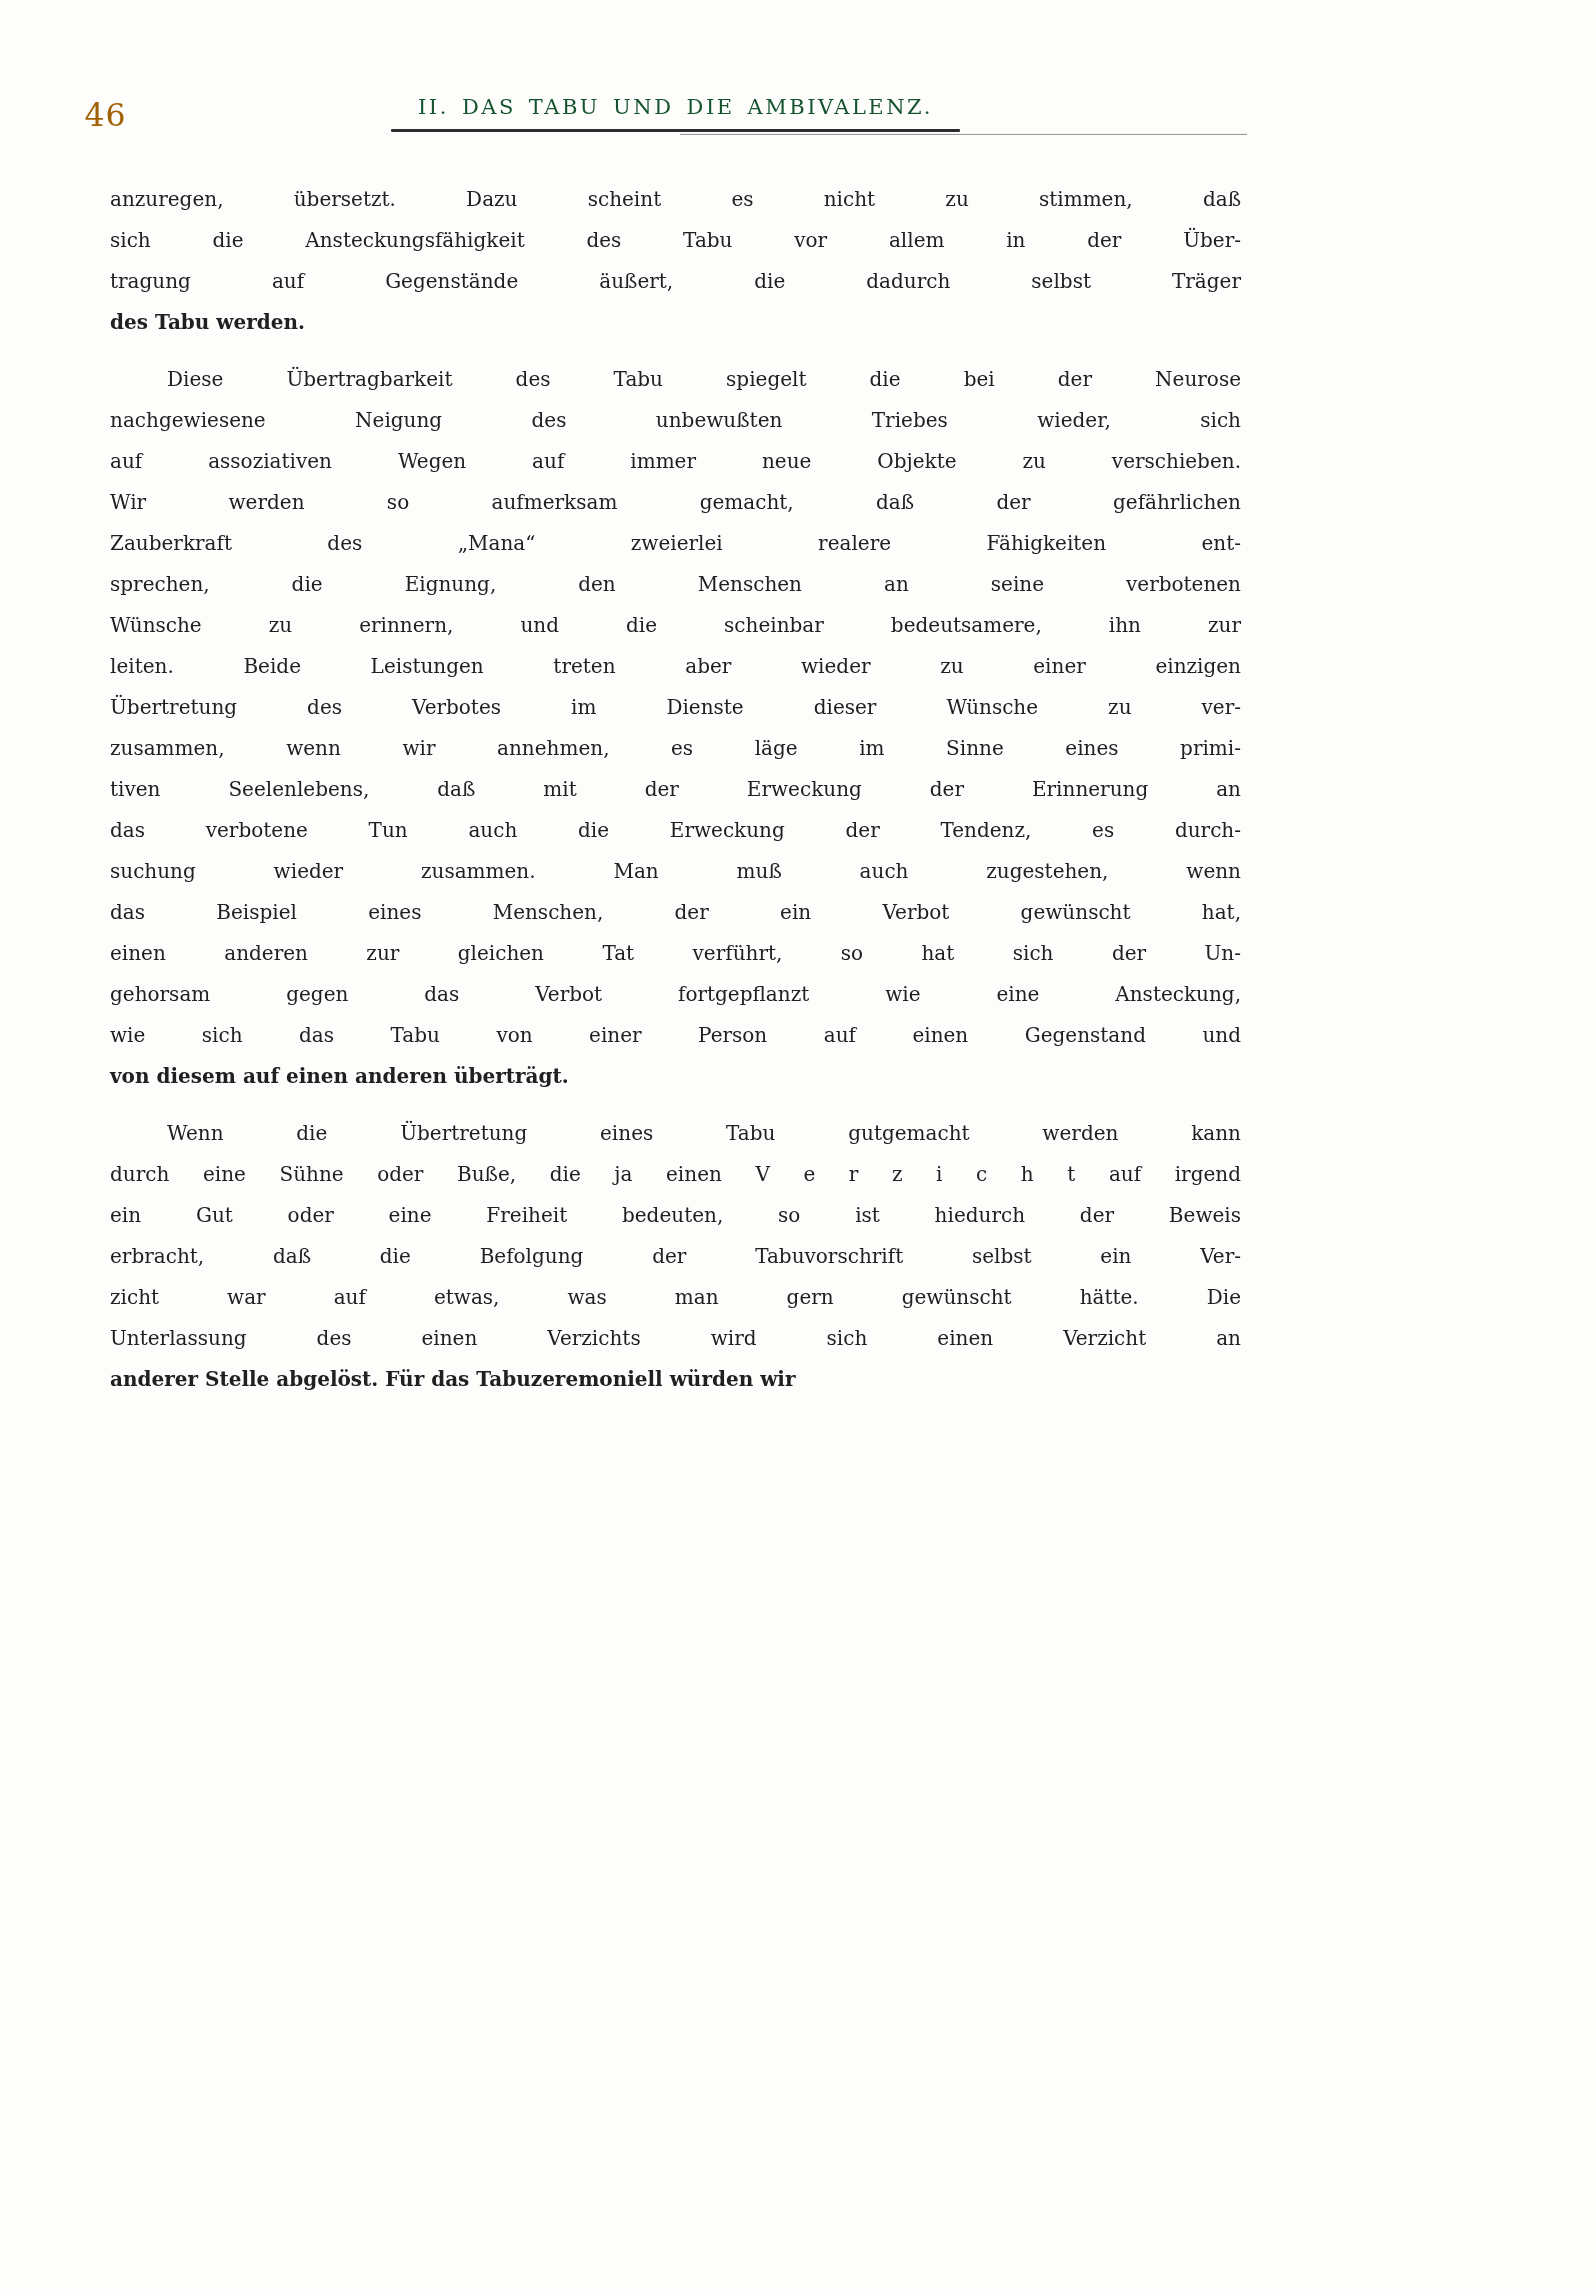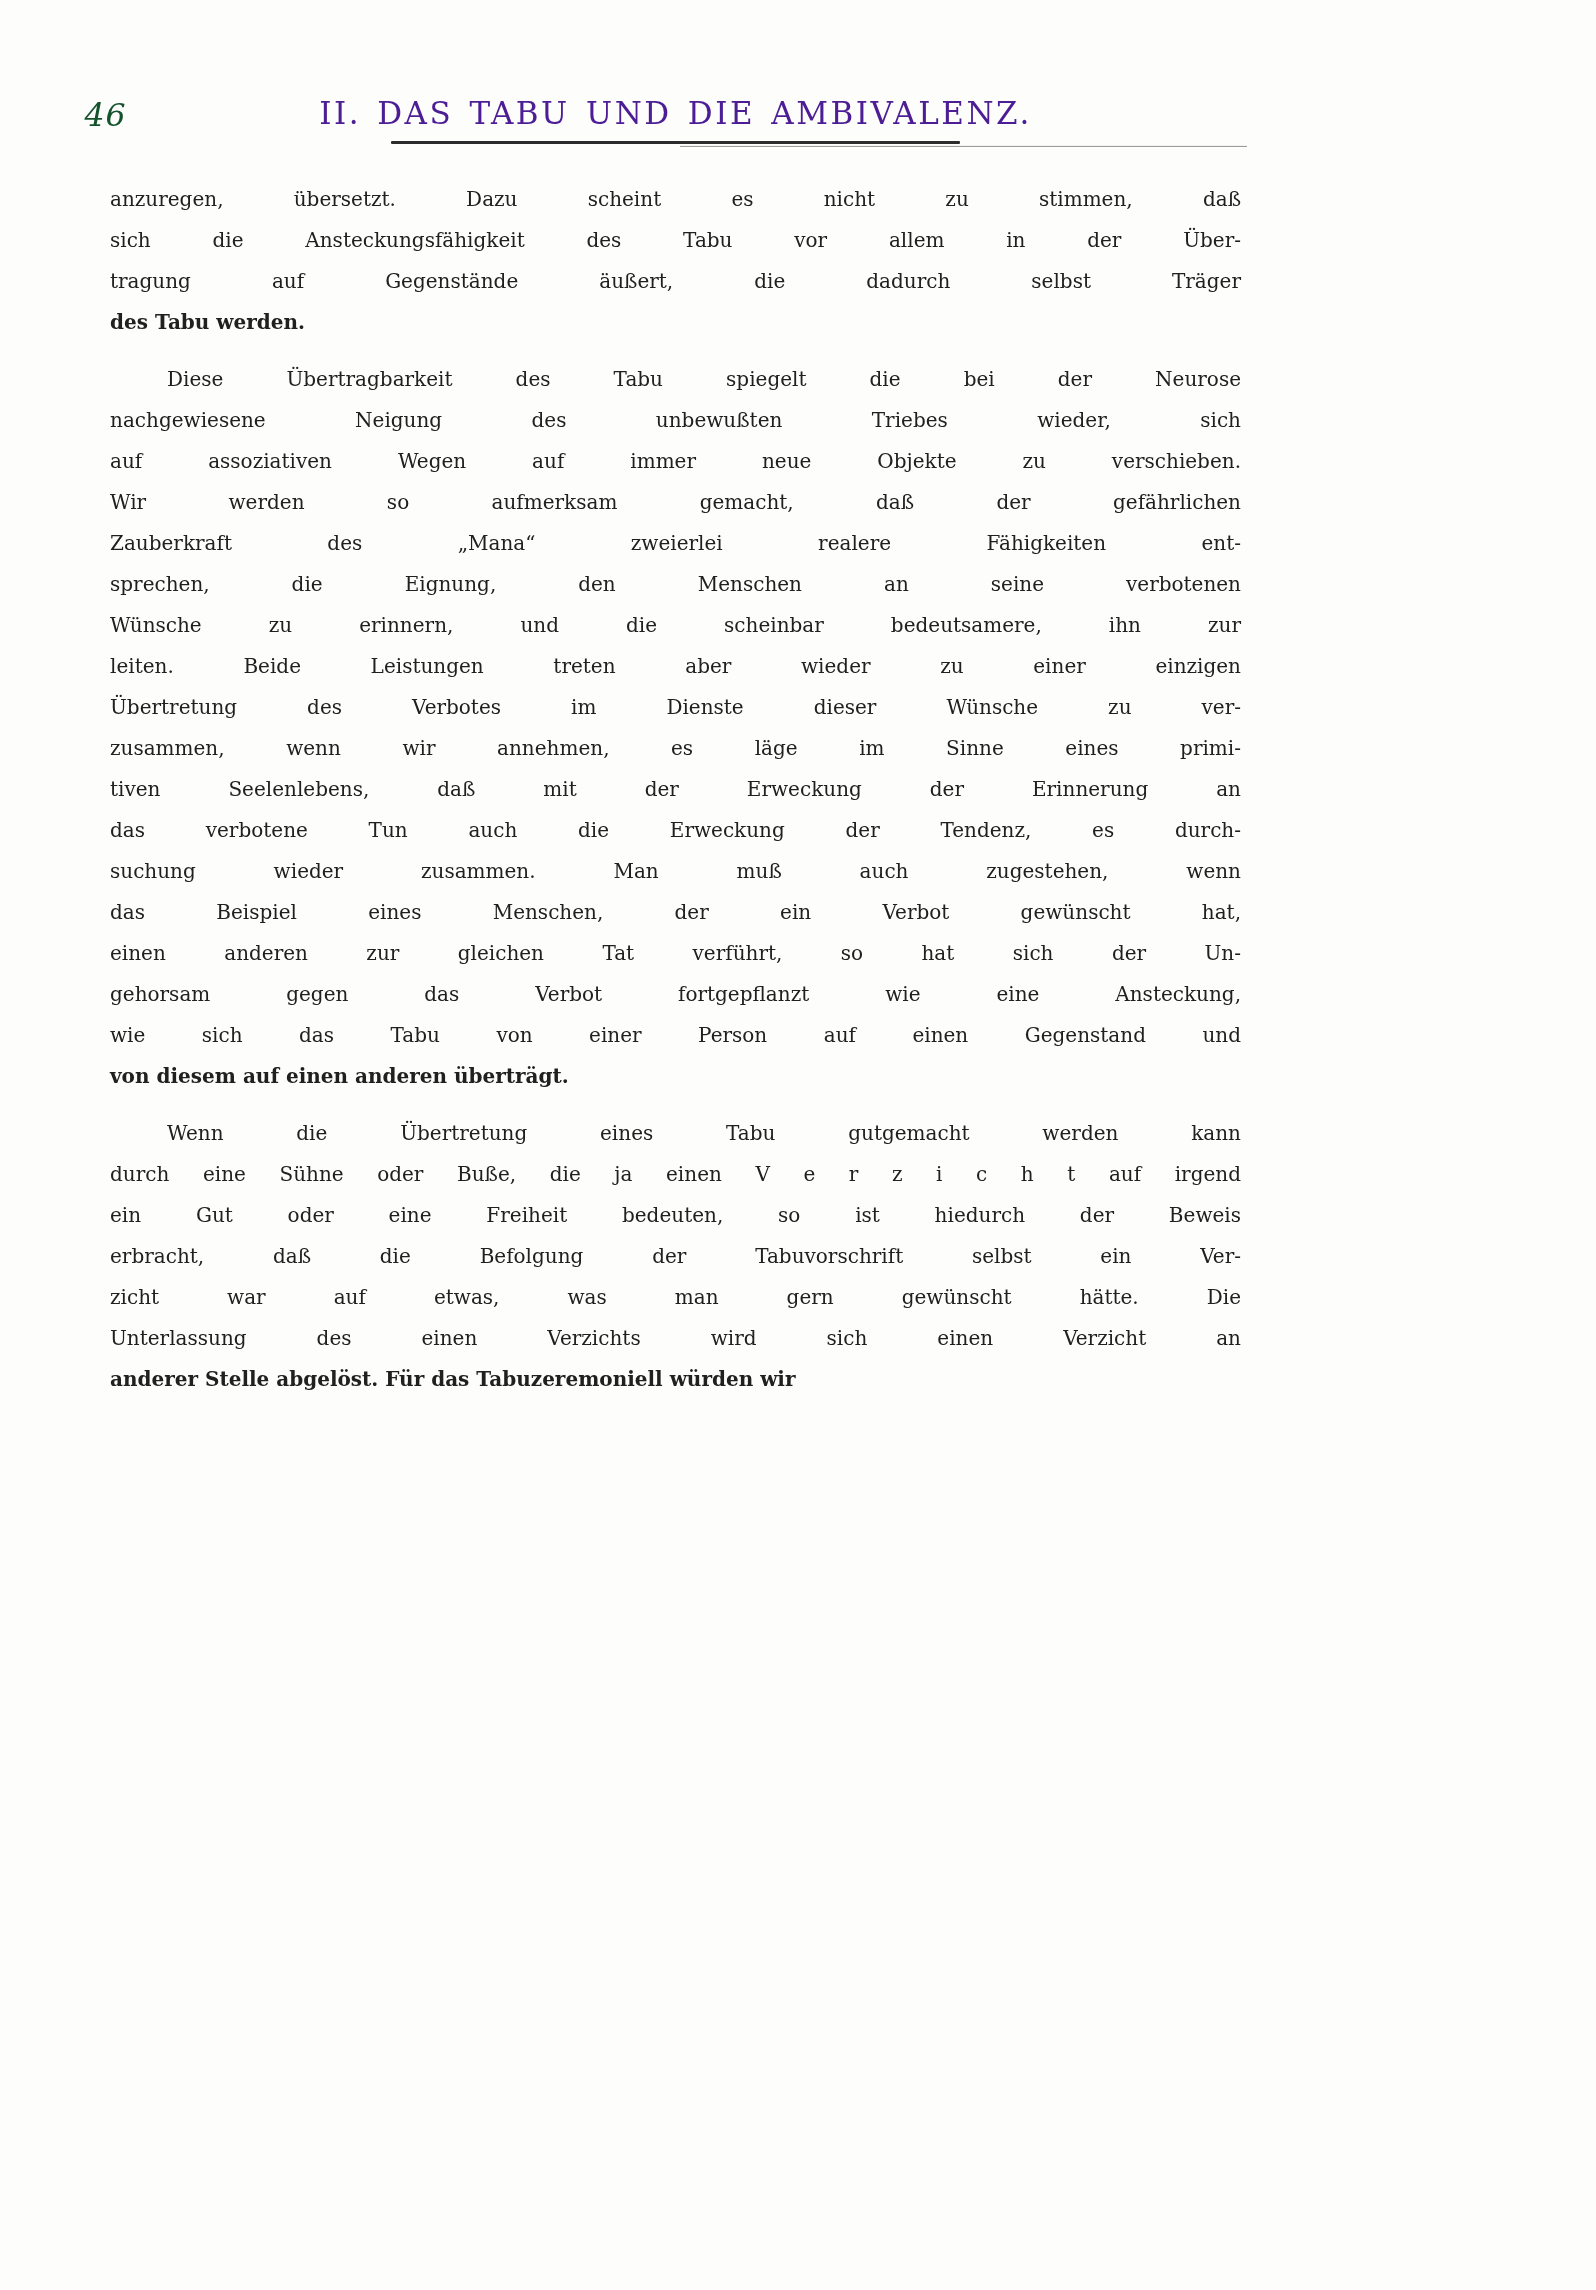--- a/index.html
+++ b/index.html
@@ -23,29 +23,28 @@
     top: 95px;
     left: 110px;
     width: 1131px;
   }
   .page-number {
     position: absolute;
     left: -25.6px;
     top: 2px;
     font-size: 31.5px;
     letter-spacing: 1px;
-    color: #14532d;
-    font-style: italic;
+    color: #a16207;
   }
   .running-head {
     text-align: center;
-    font-size: 31px;
+    font-size: 21px;
     letter-spacing: 2.5px;
     word-spacing: 3.9px;
-    color: #4c1d95;
+    color: #14532d;
     white-space: nowrap;
   }
   .header-rule {
     width: 569px;
     height: 3px;
     background: #2c2c2c;
     margin: 9.9px auto 0 auto;
     border-radius: 1px;
     box-shadow: 288px 3.9px 0 -1px rgba(60,60,60,.55);
   }

